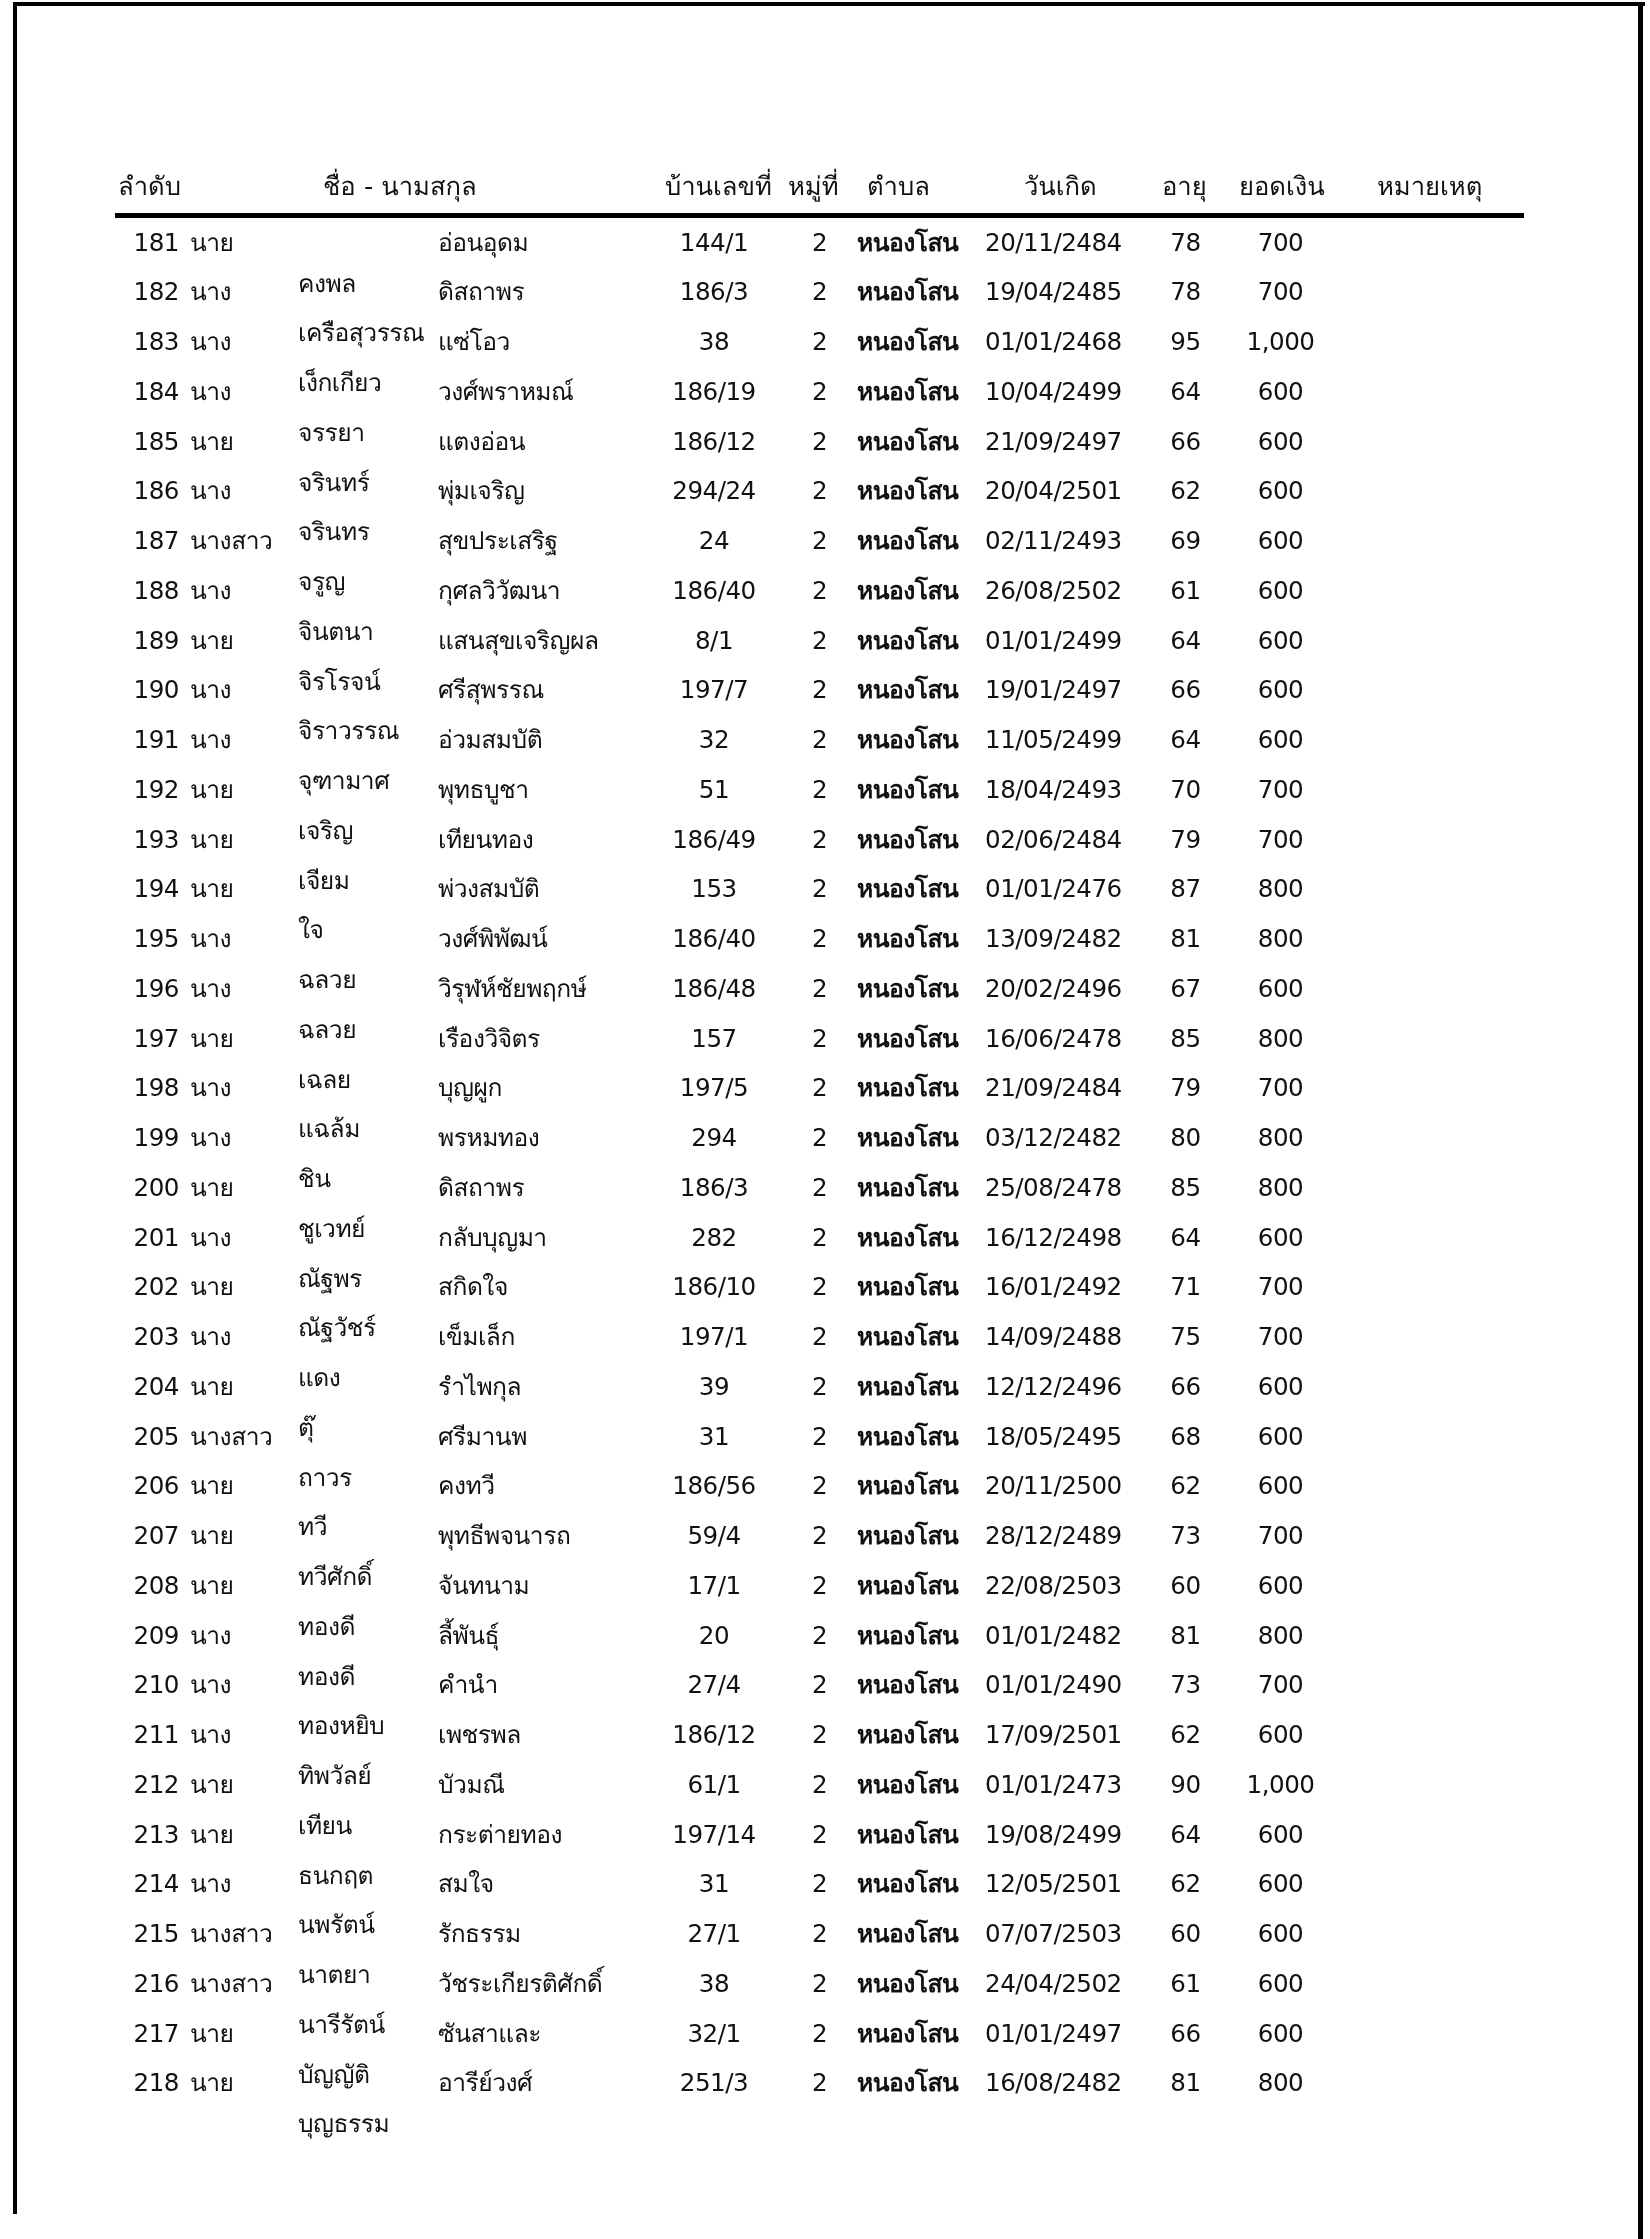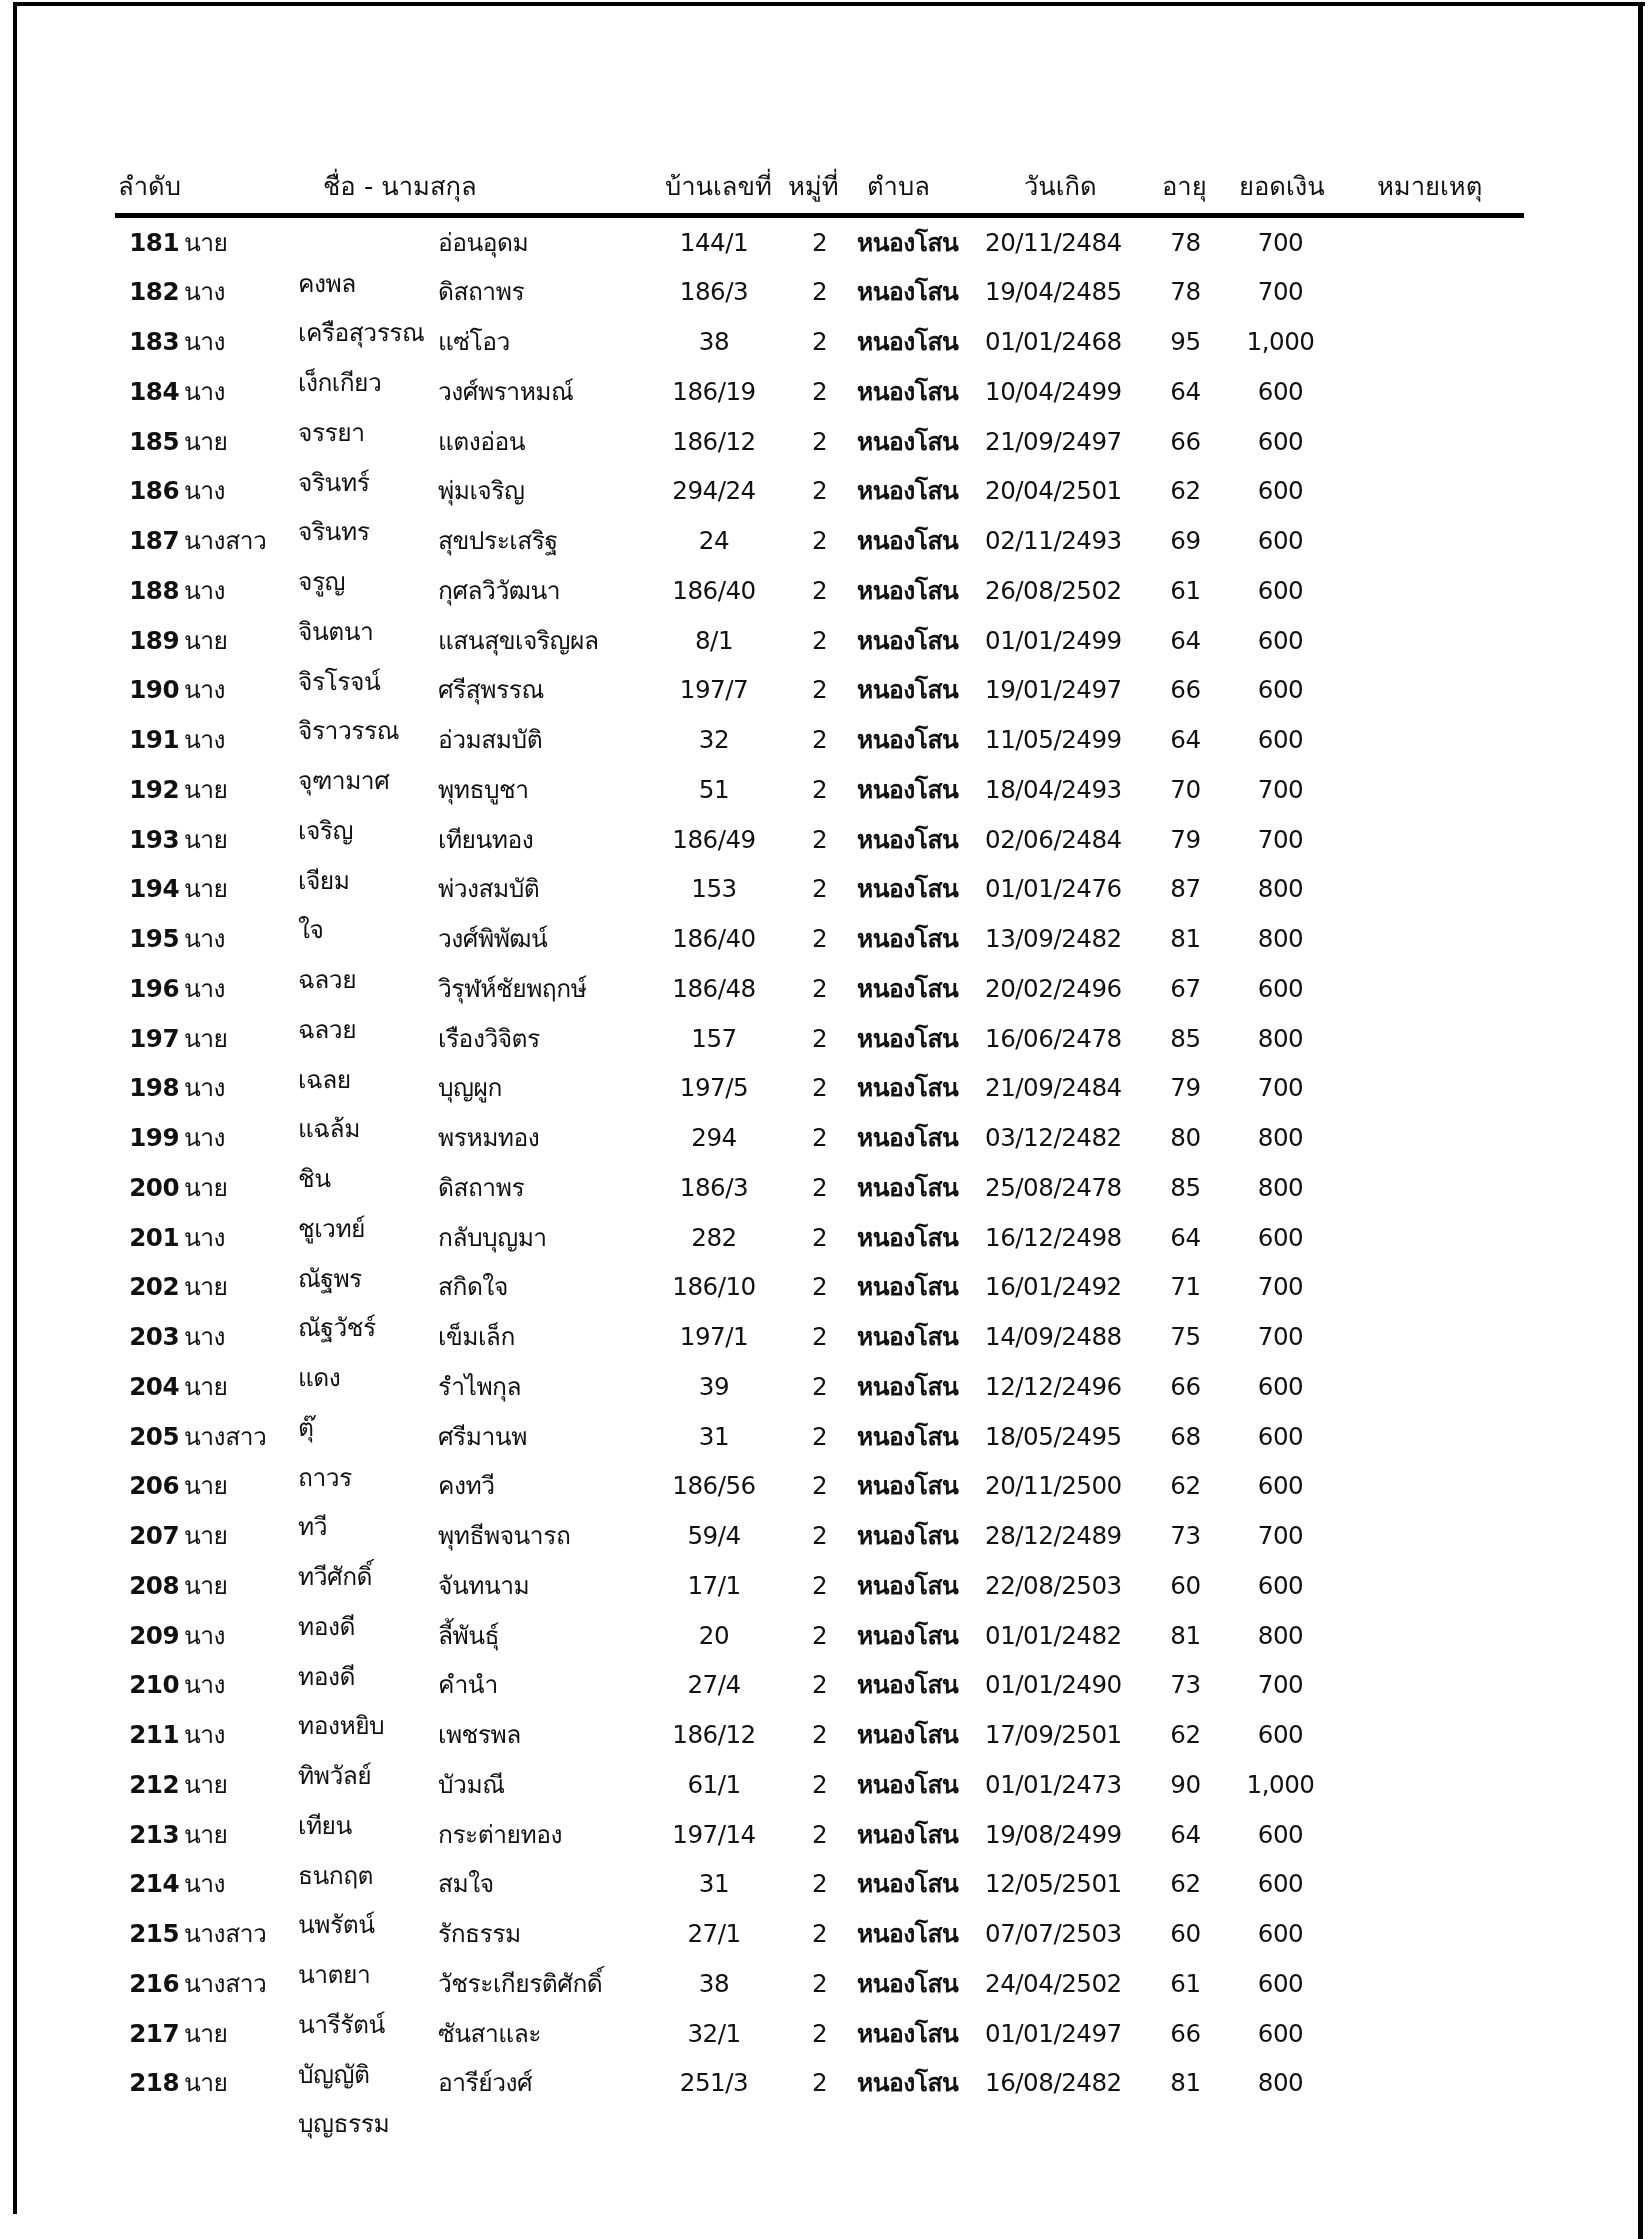--- a/index.html
+++ b/index.html
@@ -6,22 +6,22 @@
   body { width: 1651px; height: 2239px; position: relative; overflow: hidden;
          font-family: "DejaVu Sans", "Liberation Sans", sans-serif; color: #111; }
   .page-border-top { position: absolute; left: 13.8px; top: 2px; width: 1631px; height: 3.9px; background: #000; }
   .page-border-left { position: absolute; left: 12.8px; top: 2px; width: 3.9px; height: 2212px; background: #000; }
   .page-border-right { position: absolute; left: 1638px; top: 2px; width: 4.9px; height: 2237px; background: #000; }
   .sheet { position: absolute; left: 0; top: 0; width: 1456px; height: 2239px; }
   .hdr { position: absolute; top: 167px; height: 39px; font-size: 25.6px; line-height: 39px; white-space: nowrap; }
   .hdr-rule { position: absolute; left: 115px; top: 213px; width: 1409px; height: 4.9px; background: #000; }
   .row { position: absolute; left: 0; width: 1651px; height: 43px; font-size: 25.6px; line-height: 43px; white-space: nowrap; }
   .c { position: absolute; top: 0; }
-  .c-no { left: 128px; width: 51px; text-align: right; font-weight: bold; }
-  .c-title { left: 184px; text-align: right; }
+  .c-no { left: 128px; width: 51px; text-align: right; }
+  .c-title { left: 190px; text-align: right; }
   .c-first { left: 298px; margin-top: 41px; }
   .c-last { left: 438px; }
   .c-house { left: 650px; width: 128px; text-align: center; }
   .c-moo { left: 800px; width: 39px; text-align: center; }
   .c-tambon { left: 857px; font-weight: bold; }
   .c-dob { left: 985px; }
   .c-age { left: 1162px; width: 47px; text-align: center; }
   .c-amt { left: 1229px; width: 103px; text-align: center; }
   .c-remark { left: 1374px; }
   .row-text { font-size: 24.6px; letter-spacing: -0.5px; }

